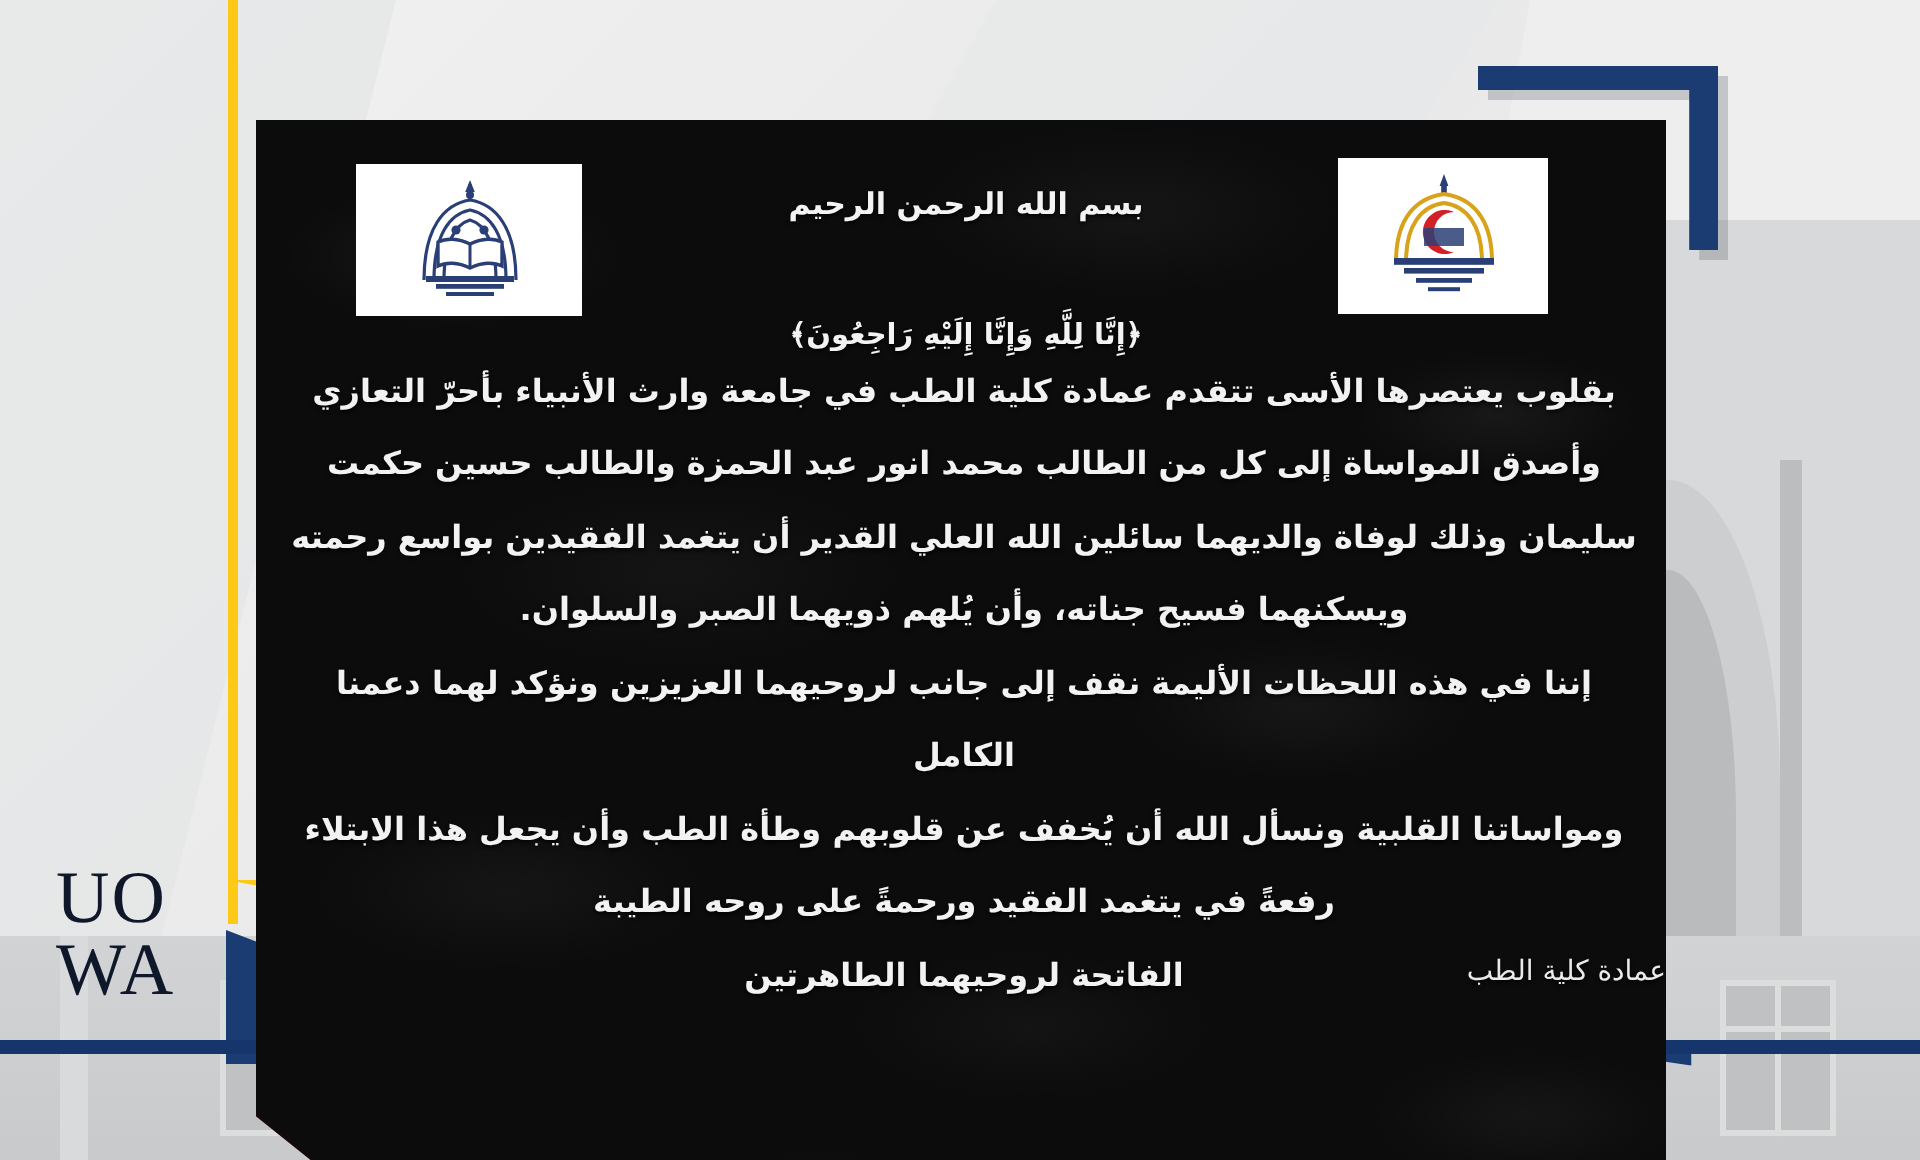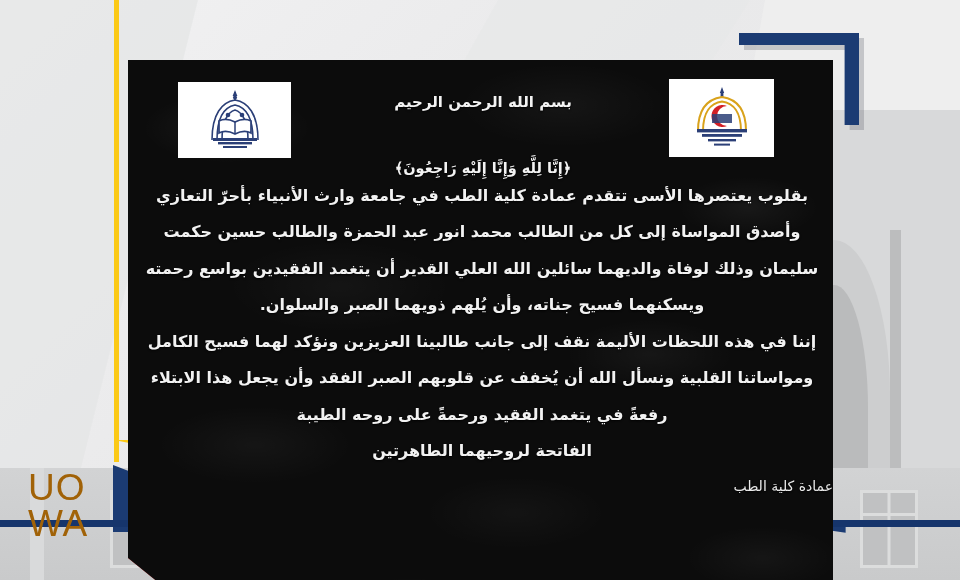--- a/index.html
+++ b/index.html
@@ -101,22 +101,22 @@
 
   
   .body-txt{position:absolute;left:16px;top:118px;width:676px;direction:rtl;
     text-align:center;color:#f2f2f2;}
   .body-txt p{margin:0;font-size:16px;font-weight:bold;line-height:2.28;
     text-shadow:0 1px 2px rgba(0,0,0,.85);}
   .sign{position:absolute;left:0;right:0;top:418px;text-align:right;direction:rtl;
     color:#eaeaea;font-size:14px;text-shadow:0 1px 2px rgba(0,0,0,.85);}
 
   
-  .uowa{position:absolute;left:28px;top:470px;width:84px;height:74px;
-    color:#a16207;font-family:Liberation Sans, sans-serif;
+  .uowa{position:absolute;left:28px;top:432px;width:84px;height:74px;
+    color:#0f172a;font-family:Liberation Serif, serif;
     font-size:37px;line-height:.98;letter-spacing:1px;font-weight:400;}
   .uowa div{text-align:left;}
 </style>
 </head>
 <body>
 
 <div class="stage">
 
   <div class="bg-base"></div>
   <div class="bg-diag-a"></div>
@@ -214,22 +214,22 @@
       <div class="hdr">
         <div class="l1">بسم الله الرحمن الرحيم</div>
         <div class="l2">﴿إِنَّا لِلَّهِ وَإِنَّا إِلَيْهِ رَاجِعُونَ﴾</div>
       </div>
 
       <div class="body-txt">
         <p>بقلوب يعتصرها الأسى تتقدم عمادة كلية الطب في جامعة وارث الأنبياء بأحرّ التعازي</p>
         <p>وأصدق المواساة إلى كل من الطالب محمد انور عبد الحمزة والطالب حسين حكمت</p>
         <p>سليمان وذلك لوفاة والديهما سائلين الله العلي القدير أن يتغمد الفقيدين بواسع رحمته</p>
         <p>ويسكنهما فسيح جناته، وأن يُلهم ذويهما الصبر والسلوان.</p>
-        <p>إننا في هذه اللحظات الأليمة نقف إلى جانب طالبينا العزيزين ونؤكد لهما فسيح الكامل</p>
-        <p>ومواساتنا القلبية ونسأل الله أن يُخفف عن قلوبهم الصبر الفقد وأن يجعل هذا الابتلاء</p>
+        <p>إننا في هذه اللحظات الأليمة نقف إلى جانب لروحيهما العزيزين ونؤكد لهما دعمنا الكامل</p>
+        <p>ومواساتنا القلبية ونسأل الله أن يُخفف عن قلوبهم وطأة الطب وأن يجعل هذا الابتلاء</p>
         <p>رفعةً في يتغمد الفقيد ورحمةً على روحه الطيبة</p>
         <p>الفاتحة لروحيهما الطاهرتين</p>
       </div>
 
       <div class="sign">عمادة كلية الطب</div>
 
     </div>
   </div>
 
 </div>

